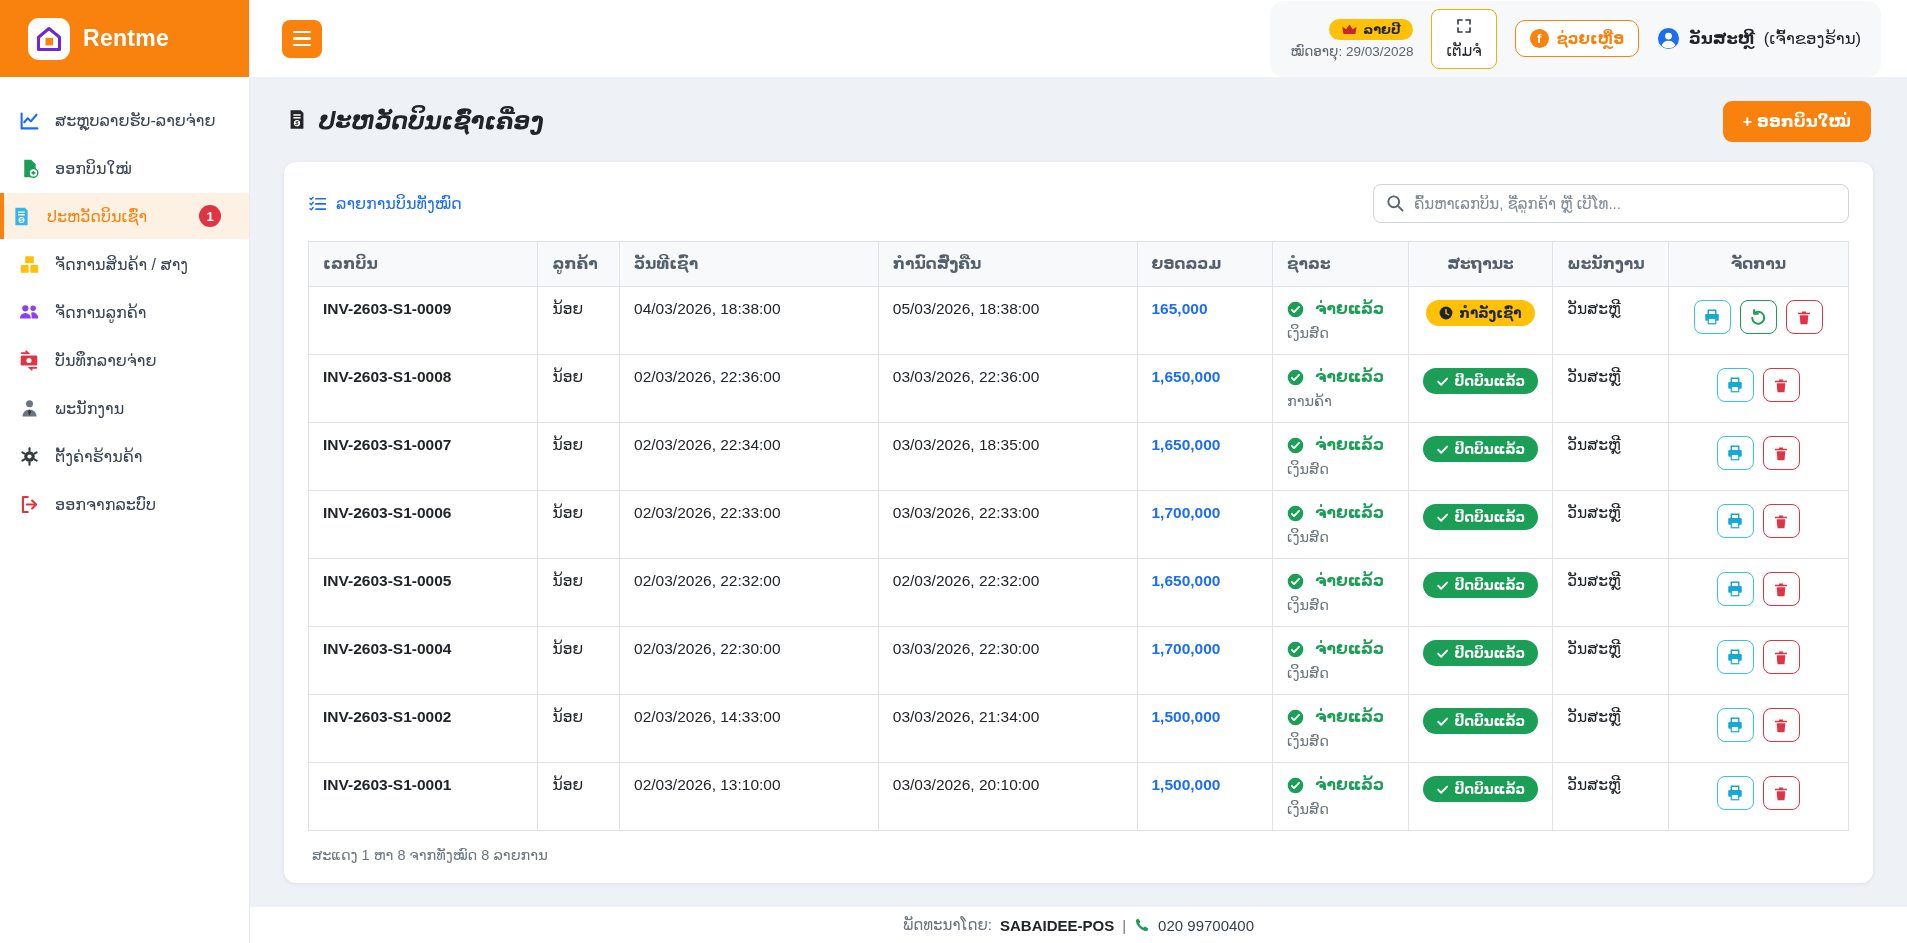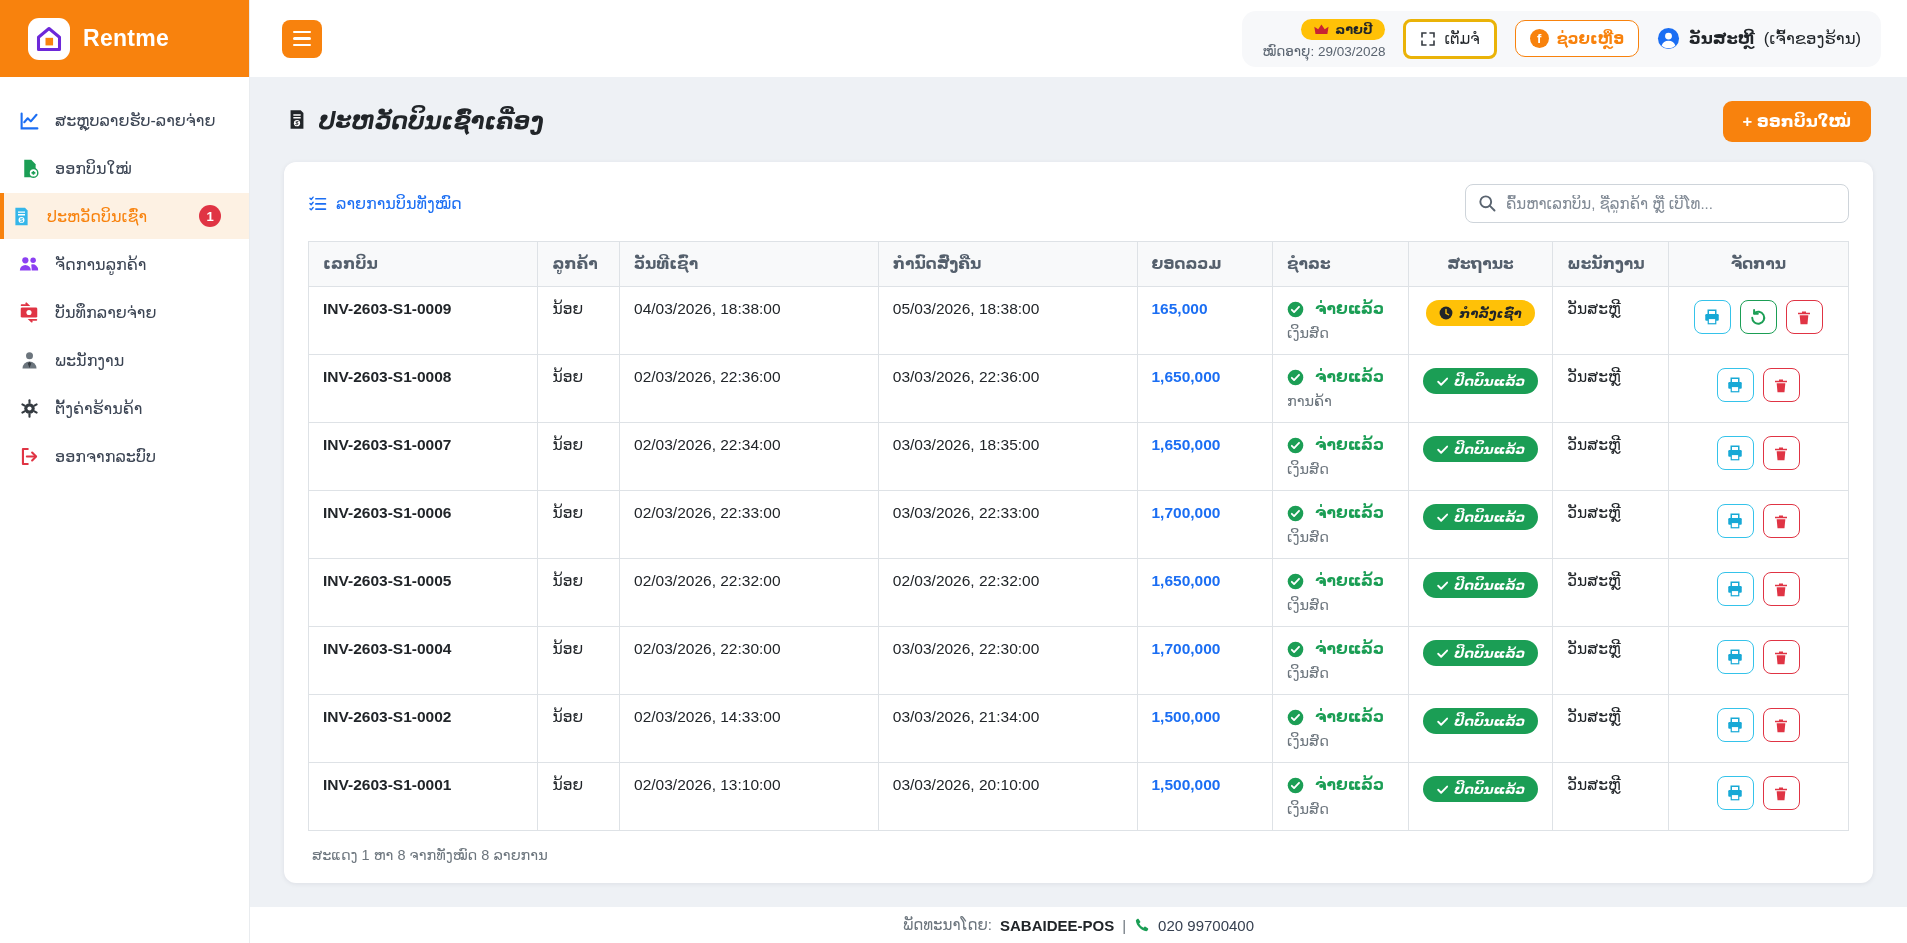--- a/index.html
+++ b/index.html
@@ -20,48 +20,48 @@
   
   .main { flex:1; display:flex; flex-direction:column; min-width:0; }
   .topbar { height:77px; background:#fff; display:flex; align-items:center; justify-content:space-between; padding:0 26px 0 32px; }
   .hamburger-button { width:40px; height:38px; background:#f8820d; border:none; border-radius:8px; display:flex; flex-direction:column; justify-content:center; align-items:center; gap:4px; cursor:pointer; }
   .hamburger-button span { width:18px; height:2.5px; background:#fff; border-radius:2px; }
   .topbar-right { background:#f7f8fa; border-radius:14px; display:flex; align-items:center; gap:18px; padding:8px 20px; }
   .plan-col { display:flex; flex-direction:column; align-items:flex-end; gap:3px; }
   .plan-badge { background:#ffc107; border-radius:999px; padding:3px 13px; font-size:13px; font-weight:bold; display:flex; align-items:center; gap:6px; color:#212529; }
   .expiry { font-size:13.5px; color:#5a6470; }
   .btn { display:flex; align-items:center; gap:8px; background:#fff; border-radius:8px; cursor:pointer; font-family:inherit; }
-  .fullscreen-button { border:3px solid #eab308; padding:8px 14px; font-size:15px; color:#212529; }
+  .fullscreen-button { border:1px solid #eab308; padding:8px 14px; font-size:15px; color:#212529;flex-direction:column; }
   .help-button { border:1.5px solid #f8820d; border-radius:10px; padding:8px 14px; font-size:15px; color:#f8820d; font-weight:600; }
   .fb-circle { width:19px; height:19px; border-radius:50%; background:#f8820d; color:#fff; font-weight:bold; font-size:13px; display:flex; align-items:center; justify-content:center; }
   .user-chip { display:flex; align-items:center; gap:9px; font-size:16.5px; cursor:pointer; }
   .user-name { font-weight:bold; }
 
   .content { flex:1; padding:20px 34px 0 34px; }
   .page-head { display:flex; justify-content:space-between; align-items:center; margin:4px 2px 20px 2px; }
   .page-title { font-size:23px; font-weight:bold; display:flex; align-items:flex-start; gap:11px; color:#212529;font-style:italic; }
   .new-invoice-button { background:#f8820d; color:#fff; border:none; border-radius:9px; padding:11px 20px; font-size:16.5px; font-weight:600; cursor:pointer; font-family:inherit; }
 
   .card { background:#fff; border-radius:12px; box-shadow:0 1px 5px rgba(20,30,50,.08); padding:22px 24px 16px 24px; }
   .card-toolbar { display:flex; justify-content:space-between; align-items:center; margin-bottom:18px; }
   .list-link { color:#1b6ef3; font-size:16px; display:flex; align-items:center; gap:9px; text-decoration:none; cursor:pointer; }
-  .search-box { position:relative; width:384px; }
+  .search-box { position:relative; width:476px; }
   .search-box input { width:100%; height:39px; border:1px solid #ced4da; border-radius:8px; padding:0 12px 0 40px; font-size:15px; font-family:inherit; color:#212529; outline:none; }
   .search-box input::placeholder { color:#818a95; }
   .search-icon { position:absolute; left:12px; top:9px; }
 
   table { width:100%; border-collapse:collapse; table-layout:fixed; }
   th { background:#f8f9fa; border:1px solid #dee2e6; color:#55606d; font-weight:600; font-size:15.5px; padding:13px 14px; text-align:left; }
   th.c { text-align:center; }
   td { border:1px solid #dee2e6; padding:13px 14px; font-size:15.5px; vertical-align:top; height:66px; }
   .invoice-no { font-weight:bold; }
   td.amount { color:#1b6ef3; font-weight:bold; text-align:left; }
   .paid-line { color:#1b9e55; font-weight:bold; display:flex; align-items:center; gap:11px; }
   .method { color:#6c757d; font-size:14.5px; margin-top:7px; }
-  td.c { text-align:center;font-style:italic; }
+  td.c { text-align:center; }
   .pill { display:inline-flex; align-items:center; gap:6px; border-radius:999px; padding:5px 13px; font-size:13.5px; font-weight:bold; white-space:nowrap; }
   .pill.renting { background:#ffc107; color:#212529; }
   .pill.closed { background:#1b9e55; color:#fff; }
   .actions-wrap { display:flex; gap:9px; justify-content:center; }
   .action-btn { width:37px; height:34px; border-radius:8px; background:#fff; display:flex; align-items:center; justify-content:center; cursor:pointer; }
   .action-btn.print { border:1.5px solid #35c3ea; }
   .action-btn.undo { border:1.5px solid #1b9e55; }
   .action-btn.delete { border:1.5px solid #e03444; }
 
   .summary { color:#6c757d; font-size:14.5px; padding:16px 4px 4px 4px; }
@@ -113,20 +113,30 @@
             <path d="M5 2h11l3 3v17H5z" fill="#35b6e9"></path>
             <path d="M8 7h8M8 10h8" stroke="#fff" stroke-width="1.6"></path>
             <circle cx="12" cy="16" r="3.4" fill="#fff"></circle>
             <text x="12" y="18.4" font-size="6.5" font-weight="bold" fill="#35b6e9" text-anchor="middle">$</text>
           </svg>
       </span>
       <span>ປະຫວັດບິນເຊົ່າ</span>
       <span class="badge-count">1</span>
     </div>
 
+    <div class="menu-item">
+      <span class="mi">
+        <svg width="21" height="21" viewBox="0 0 24 24" fill="#ffc107">
+            <rect x="7" y="2.5" width="10" height="8" rx="1"></rect>
+            <rect x="2" y="12.5" width="9" height="9" rx="1"></rect>
+            <rect x="13" y="12.5" width="9" height="9" rx="1"></rect>
+          </svg>
+      </span>
+      <span>ຈັດການສິນຄ້າ / ສາງ</span>
+    </div>
 
     <div class="menu-item">
       <span class="mi">
         <svg width="22" height="22" viewBox="0 0 24 24" fill="#8b3ff2">
             <circle cx="8" cy="8" r="3.4"></circle>
             <path d="M2 19a6 6 0 0 1 12 0z"></path>
             <circle cx="16.5" cy="8" r="3"></circle>
             <path d="M14.5 12.6A6 6 0 0 1 22 19h-7z"></path>
           </svg>
       </span>

